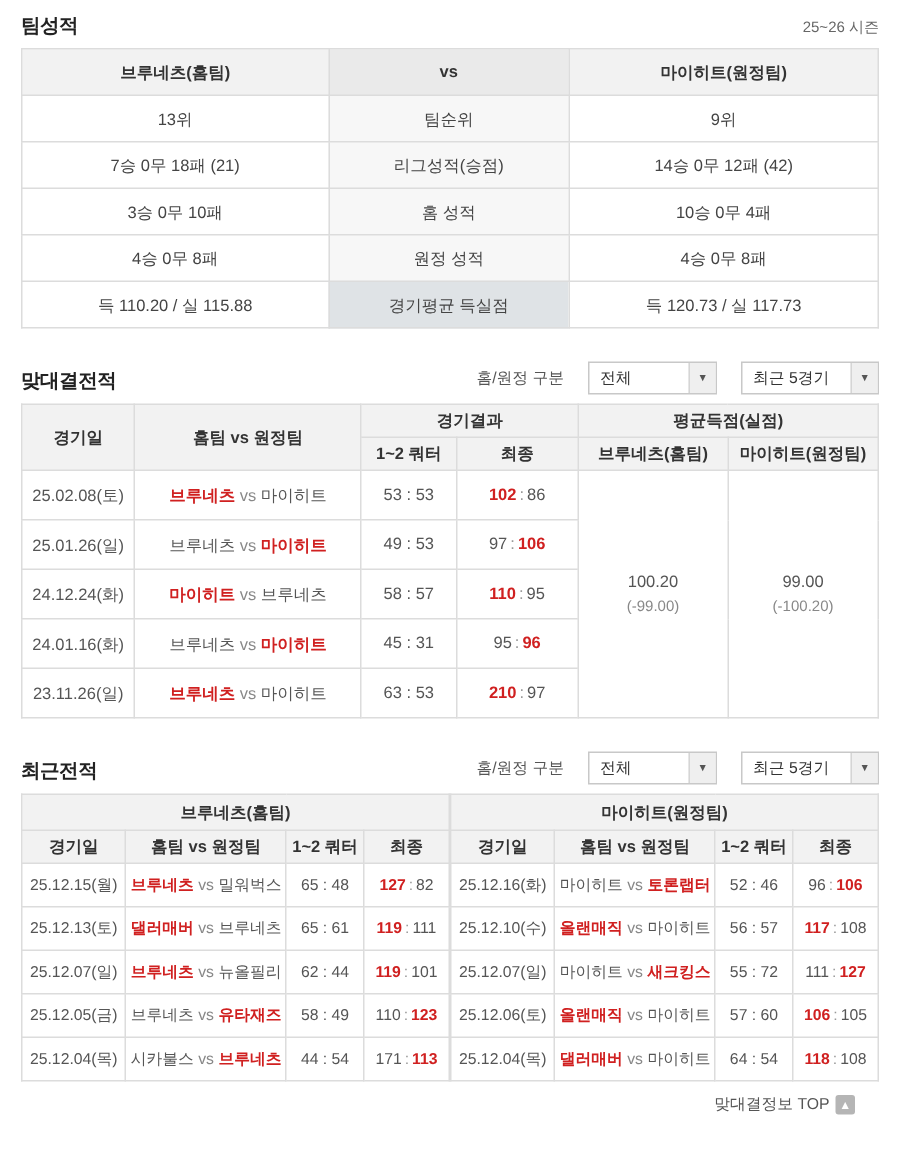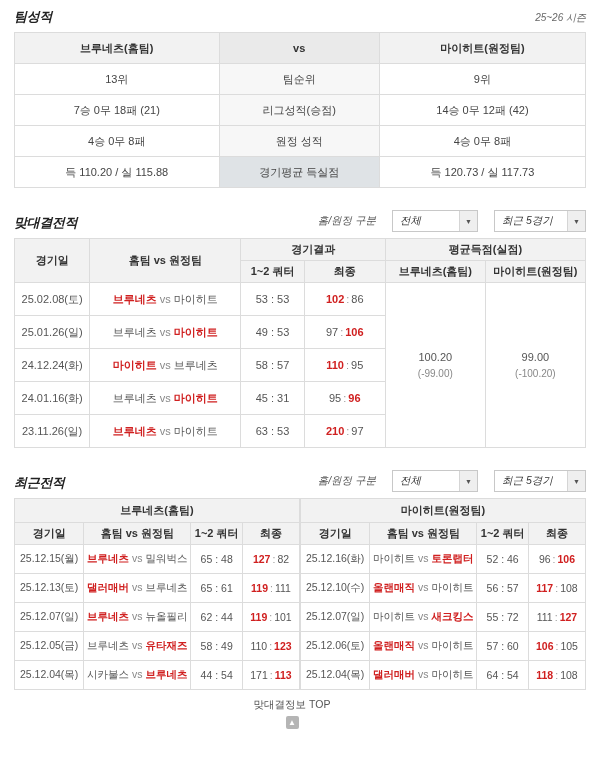--- a/index.html
+++ b/index.html
@@ -13,21 +13,20 @@
     color: #333;
     font-size: 11px;
     overflow: hidden;
   }
   .page { width: 600px; padding: 0 14px; }
 
   
   .sec-head {
     display: flex; align-items: flex-end; justify-content: space-between;
     padding: 8px 0 6px 0;
-    font-style: italic;
   }
   .sec-title {
     font-size: 13px; font-weight: bold; color: #222; letter-spacing: -0.3px;
   }
   .sec-right { font-size: 10px; color: #666; padding-bottom: 1px; }
 
   
   table { border-collapse: collapse; width: 100%; }
   td, th { border: 1px solid #dcdcdc; font-weight: normal; }
 
@@ -85,21 +84,21 @@
     height: 22px;
   }
   .recent th.team-head { height: 24px; }
   .recent td {
     height: 29px; text-align: center; font-size: 10.5px; color: #555;
   }
 
   
   .footer {
     display: flex; justify-content: flex-end; align-items: center; gap: 4px;
-    padding: 8px 16px 6px 0; font-size: 10.5px; color: #555; flex-direction: column;
+    padding: 8px 16px 6px 0; font-size: 10.5px; color: #555;
   }
   .top-btn {
     width: 13px; height: 13px; background: #b5b5b5; color: #fff;
     display: inline-flex; align-items: center; justify-content: center;
     font-size: 8px; border-radius: 2px;
   }
   .spacer-14 { height: 14px; }
 </style>
 </head>
 <body>
@@ -120,20 +119,25 @@
       </tr>
       <tr>
         <td>13위</td>
         <td class="mid">팀순위</td>
         <td>9위</td>
       </tr>
       <tr>
         <td>7승 0무 18패 (21)</td>
         <td class="mid">리그성적(승점)</td>
         <td>14승 0무 12패 (42)</td>
+      </tr>
+      <tr>
+        <td>3승 0무 10패</td>
+        <td class="mid">홈 성적</td>
+        <td>10승 0무 4패</td>
       </tr>
       <tr>
         <td>4승 0무 8패</td>
         <td class="mid">원정 성적</td>
         <td>4승 0무 8패</td>
       </tr>
       <tr>
         <td>득 110.20 / 실 115.88</td>
         <td class="mid lastrow-mid">경기평균 득실점</td>
         <td>득 120.73 / 실 117.73</td>

